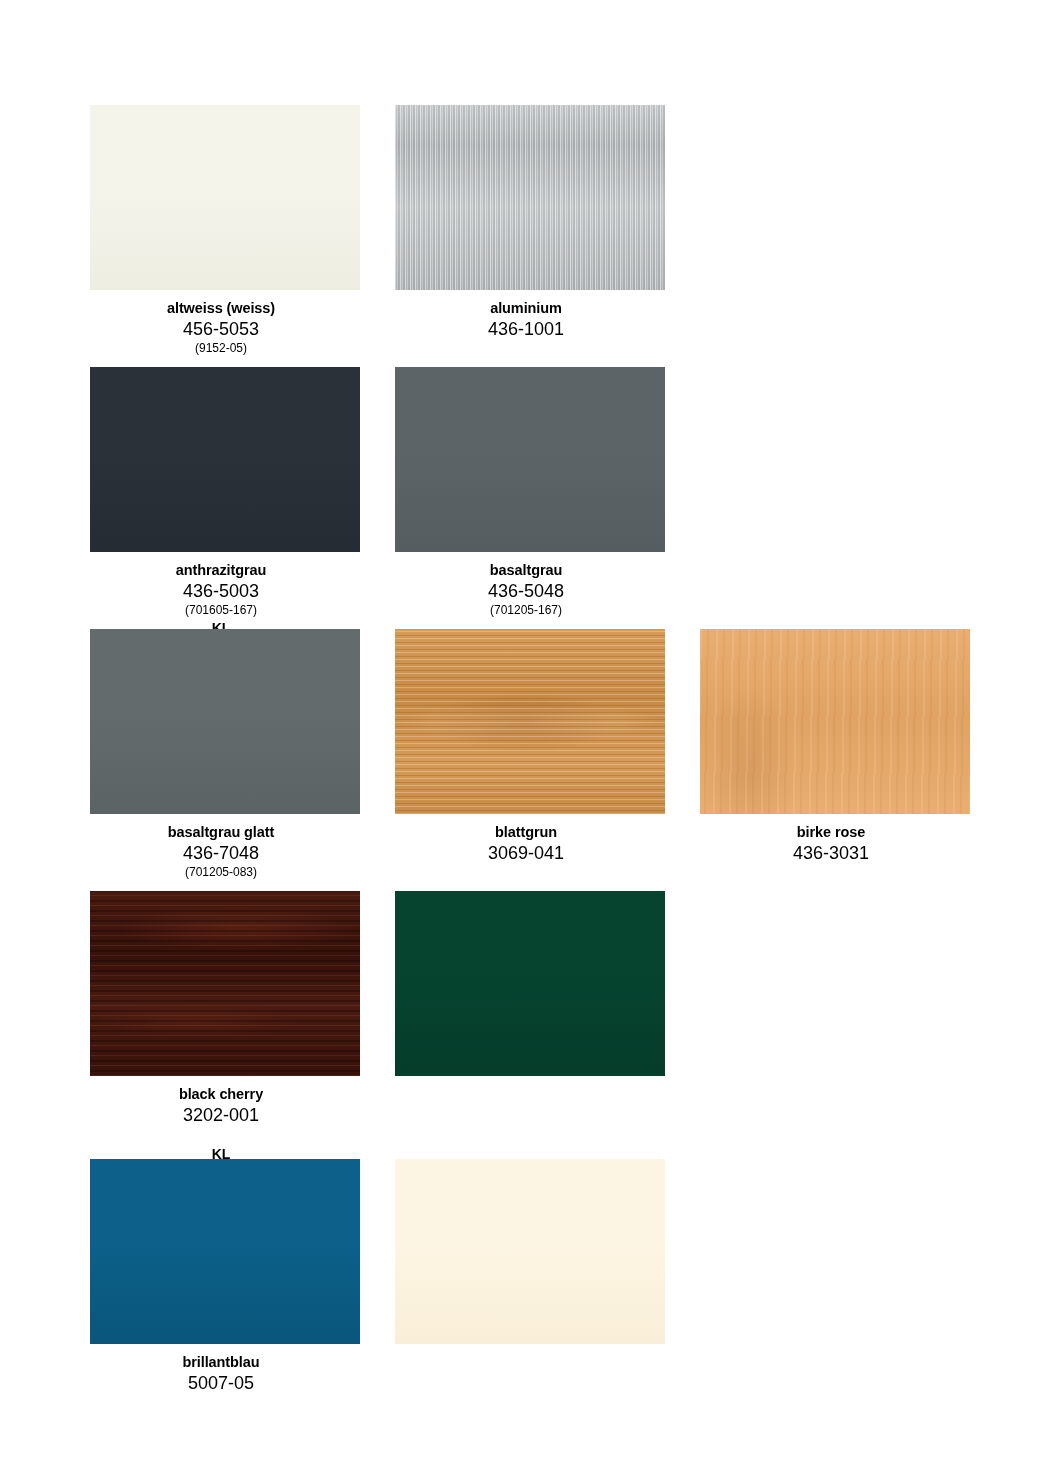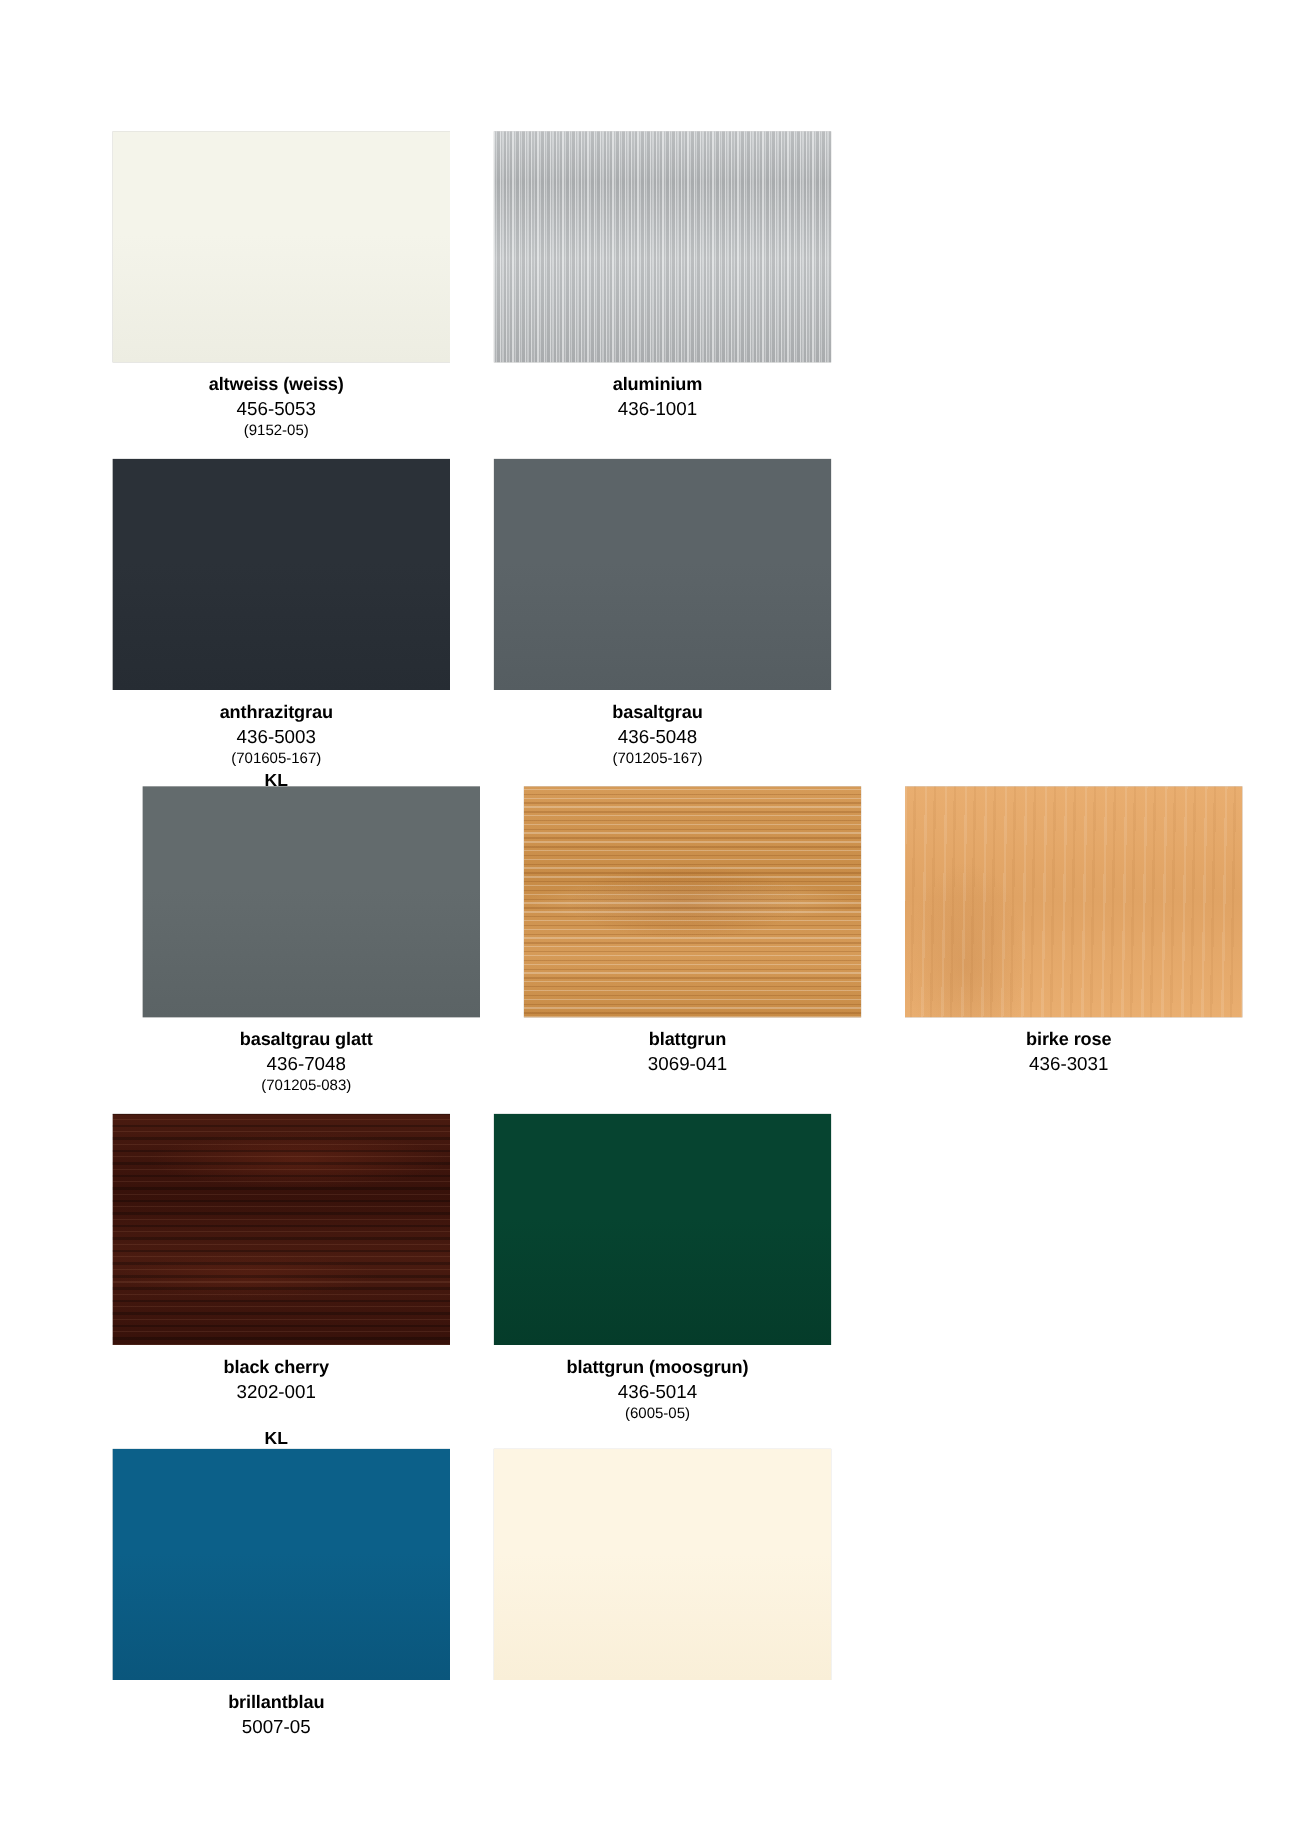--- a/index.html
+++ b/index.html
@@ -47,39 +47,39 @@
     text-align: center;
     padding-top: 9px;
     line-height: 1.30;
   }
   .caption .name {
     font-size: 14.5px;
     font-weight: bold;
     letter-spacing: -0.1px;
   }
   .caption .code {
-    font-size: 15px;
+    font-size: 18px;
     font-weight: normal;
   }
   .caption .alt-code {
     font-size: 12px;
     font-weight: normal;
   }
   .caption .kl {
     font-size: 14px;
     font-weight: bold;
   }
   .caption .kl.spaced {
     margin-top: 18px;
   }
 
   
   .row-1 .swatch-cell { height: 262px; }
   .row-2 .swatch-cell { height: 262px; }
-  .row-3 .swatch-cell { height: 262px; margin-left: 24px; }
+  .row-3 .swatch-cell { height: 262px; }
   .row-4 .swatch-cell { height: 268px; }
   .row-5 .swatch-cell { height: 262px; }
 
   .grid-row {
     display: grid;
     grid-template-columns: repeat(3, 270px);
     column-gap: 35px;
   }
 
   .empty-cell { width: 270px; }
@@ -188,25 +188,20 @@
         <div class="name">black cherry</div>
         <div class="code">3202-001</div>
         <div class="kl spaced">KL</div>
       </div>
     </div>
 
     <div class="swatch-cell">
       <div class="chip">
         <div class="chip-surface" id="surf-10" style="background: linear-gradient(rgb(6, 68, 48) 0%, rgb(6, 68, 48) 45%, rgb(5, 60, 42) 100%);"></div>
       </div>
-      <div class="caption">
-        <div class="name">blattgrun (moosgrun)</div>
-        <div class="code">436-5014</div>
-        <div class="alt-code">(6005-05)</div>
-      </div>
     </div>
 
     <div class="empty-cell"></div>
 
   </div>
 
   <div class="grid-row row-5">
 
 
     <div class="swatch-cell">

